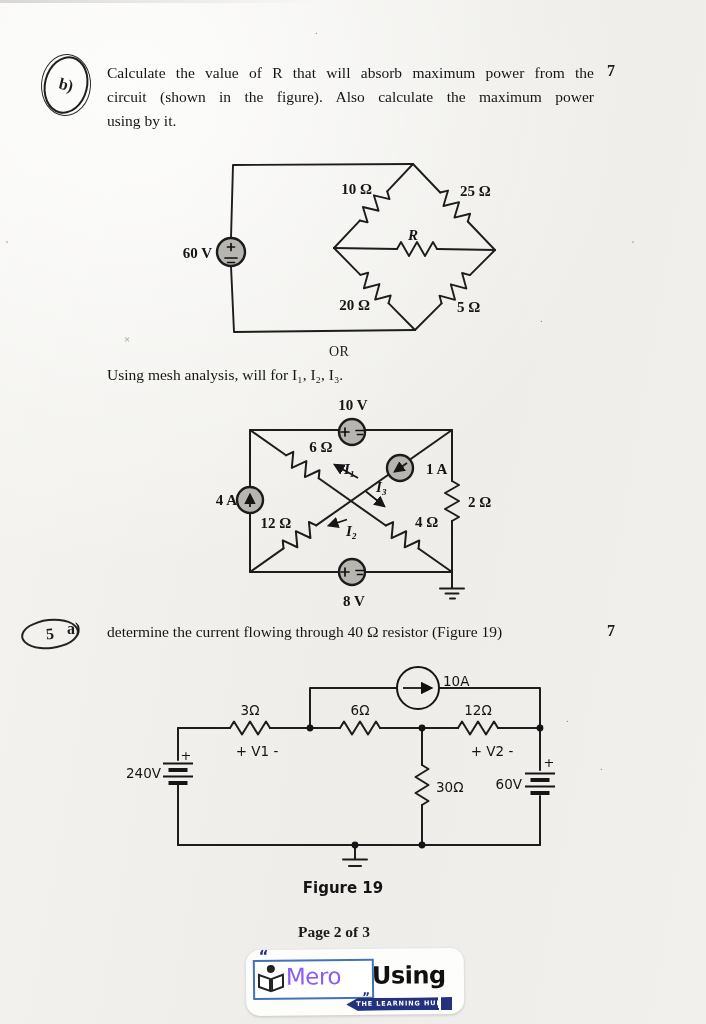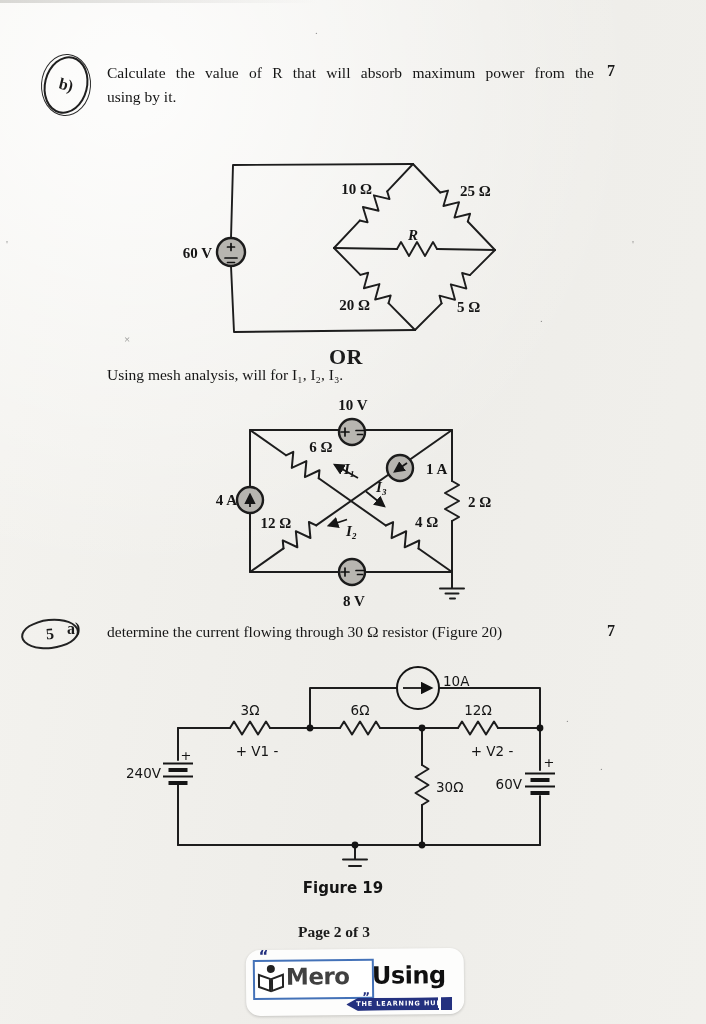--- a/index.html
+++ b/index.html
@@ -16,40 +16,40 @@
   .qline.last{text-align-last:left}
   .marks{font-weight:700;font-size:16px}
   .b-ellipse{width:40px;height:54px;border:2.2px solid #1f1f1f;border-radius:50%;
     transform:rotate(14deg);display:flex;align-items:center;justify-content:center;
     font-weight:700;font-size:16px}
   .b-ellipse::before{content:"";position:absolute;inset:-4px -5px;border:1.6px solid #2a2a2a;
     border-radius:50%;transform:rotate(-10deg)}
   .five-ellipse{width:54px;height:26px;border:2px solid #232323;border-radius:50%;
     transform:rotate(-6deg);display:flex;align-items:center;justify-content:center;
     font-weight:700;font-size:16px}
-  .or{font-weight:700;font-size:22px;letter-spacing:.5px}
+  .or{font-weight:400;font-size:14px;letter-spacing:.5px}
   .footer{font-weight:700;font-size:15.5px}
   svg{overflow:visible}
   .wire path,.wire use,.wire line{fill:none;stroke:#1d1d1d;stroke-width:1.9;stroke-linecap:round;stroke-linejoin:round}
   .w2 path,.w2 use,.w2 line{stroke-width:2}
   .src{fill:#b7b5b0;stroke:#1c1c1c;stroke-width:2.4}
   .sym{fill:none;stroke:#111;stroke-width:1.7;stroke-linecap:round}
   .arr{fill:none;stroke:#161616;stroke-width:1.8}
   .dot{fill:#141414;stroke:none}
   text{font-family:"Liberation Serif","DejaVu Serif",serif;font-weight:700;font-size:15px;fill:#151515}
   text.it{font-style:italic}
   text.sans{font-family:"DejaVu Sans","Liberation Sans",sans-serif;font-weight:400;font-size:13.5px}
   text.sansb{font-family:"DejaVu Sans","Liberation Sans",sans-serif;font-weight:700;font-size:15px}
   text.small{font-size:13px}
   
   .logo{width:218px;height:66px;background:#fdfdfc;border-radius:14px;
     box-shadow:0 1px 3px rgba(0,0,0,.18);transform:rotate(-.6deg);
     font-family:"DejaVu Sans","Liberation Sans",sans-serif}
   .logo .bluebox{position:absolute;left:7px;top:10px;width:117px;height:36px;border:2px solid #4472b8;background:#fff}
-  .logo .mero{position:absolute;left:40px;top:14px;font-size:23px;font-weight:700;color:#404040;letter-spacing:-.5px}
+  .logo .mero{position:absolute;left:40px;top:14px;font-size:23px;font-weight:400;color:#8b5cf6;letter-spacing:-.5px}
   .logo .enotes{position:absolute;left:126px;top:13px;font-size:24px;font-weight:700;color:#101010;letter-spacing:-.5px}
   .logo .quote{position:absolute;color:#24317f;font-weight:700;font-size:15px}
   .logo .pencil{position:absolute;left:100px;top:49px;width:106px;height:13px;
     background:linear-gradient(to right,#24317f 0 87%,#fff 87% 89.5%,#24317f 89.5% 100%);
     clip-path:polygon(0 50%,11% 0,100% 0,100% 100%,11% 100%);
     color:#fff;font-size:6.5px;font-weight:700;letter-spacing:.9px;line-height:13px;
     padding-left:0;text-align:center}
   .speck{position:absolute;color:#5a5a5a;font-size:11px;opacity:.65}
   .topedge{position:absolute;top:0;left:0;right:0;height:3px;
     background:linear-gradient(to right,#c9c8c4,rgba(240,239,236,0) 45%);opacity:.7}
@@ -57,20 +57,21 @@
 </head>
 <body>
 
 <div class="topedge"></div>
 
 <div class="abs b-ellipse" style="left:44px;top:56px">
   <span>b)</span>
 </div>
 <div class="abs qtext" style="left:107px;top:61px;width:487px">
   <div class="qline">Calculate the value of R that will absorb maximum power from the</div>
+  <div class="qline">circuit (shown in the figure). Also calculate the maximum power</div>
   <div class="qline last">using by it.</div>
 </div>
 <div class="abs marks" style="left:607px;top:62px">7</div>
 
 <svg class="abs" style="left:150px;top:150px" width="420" height="210" viewBox="0 0 420 210">
   <defs>
     <path id="rz1" d="M0 0 L4 -7 L12 7 L20 -7 L28 7 L36 -7 L40 0"></path>
   </defs>
   <g class="wire">
     <path d="M83,15 L263,14 M83,15 L81,88 M81,116 L84,182 M84,182 L265,180"></path>
@@ -149,21 +150,21 @@
   <text class="it" text-anchor="start" x="134" y="79">I₁</text>
   <text class="it" text-anchor="start" x="136" y="141">I₂</text>
   <text class="it" text-anchor="start" x="166" y="97">I₃</text>
 </svg>
 
 <div class="abs five-ellipse" style="left:21px;top:619px">
   <span>5</span>
 </div>
 <div class="abs" style="left:67px;top:620px;font-weight:700;font-size:16px">a)</div>
 <div class="abs qtext" style="left:107px;top:620px">
-  <div class="qline last" style="width:453px">determine the current flowing through 30 Ω resistor (Figure 20)</div>
+  <div class="qline last" style="width:453px">determine the current flowing through 40 Ω resistor (Figure 19)</div>
 </div>
 <div class="abs marks" style="left:607px;top:622px">7</div>
 
 <svg class="abs" style="left:105px;top:665px" width="490" height="240" viewBox="0 0 490 240">
   <defs>
     <path id="rz3" d="M0 0 L4 -6.5 L12 6.5 L20 -6.5 L28 6.5 L36 -6.5 L40 0"></path>
     <marker id="ah3" viewBox="0 0 10 10" refX="8" refY="5" markerWidth="7" markerHeight="7" orient="auto-start-reverse">
       <path d="M0,0 L10,5 L0,10 z" fill="#111"></path>
     </marker>
   </defs>

